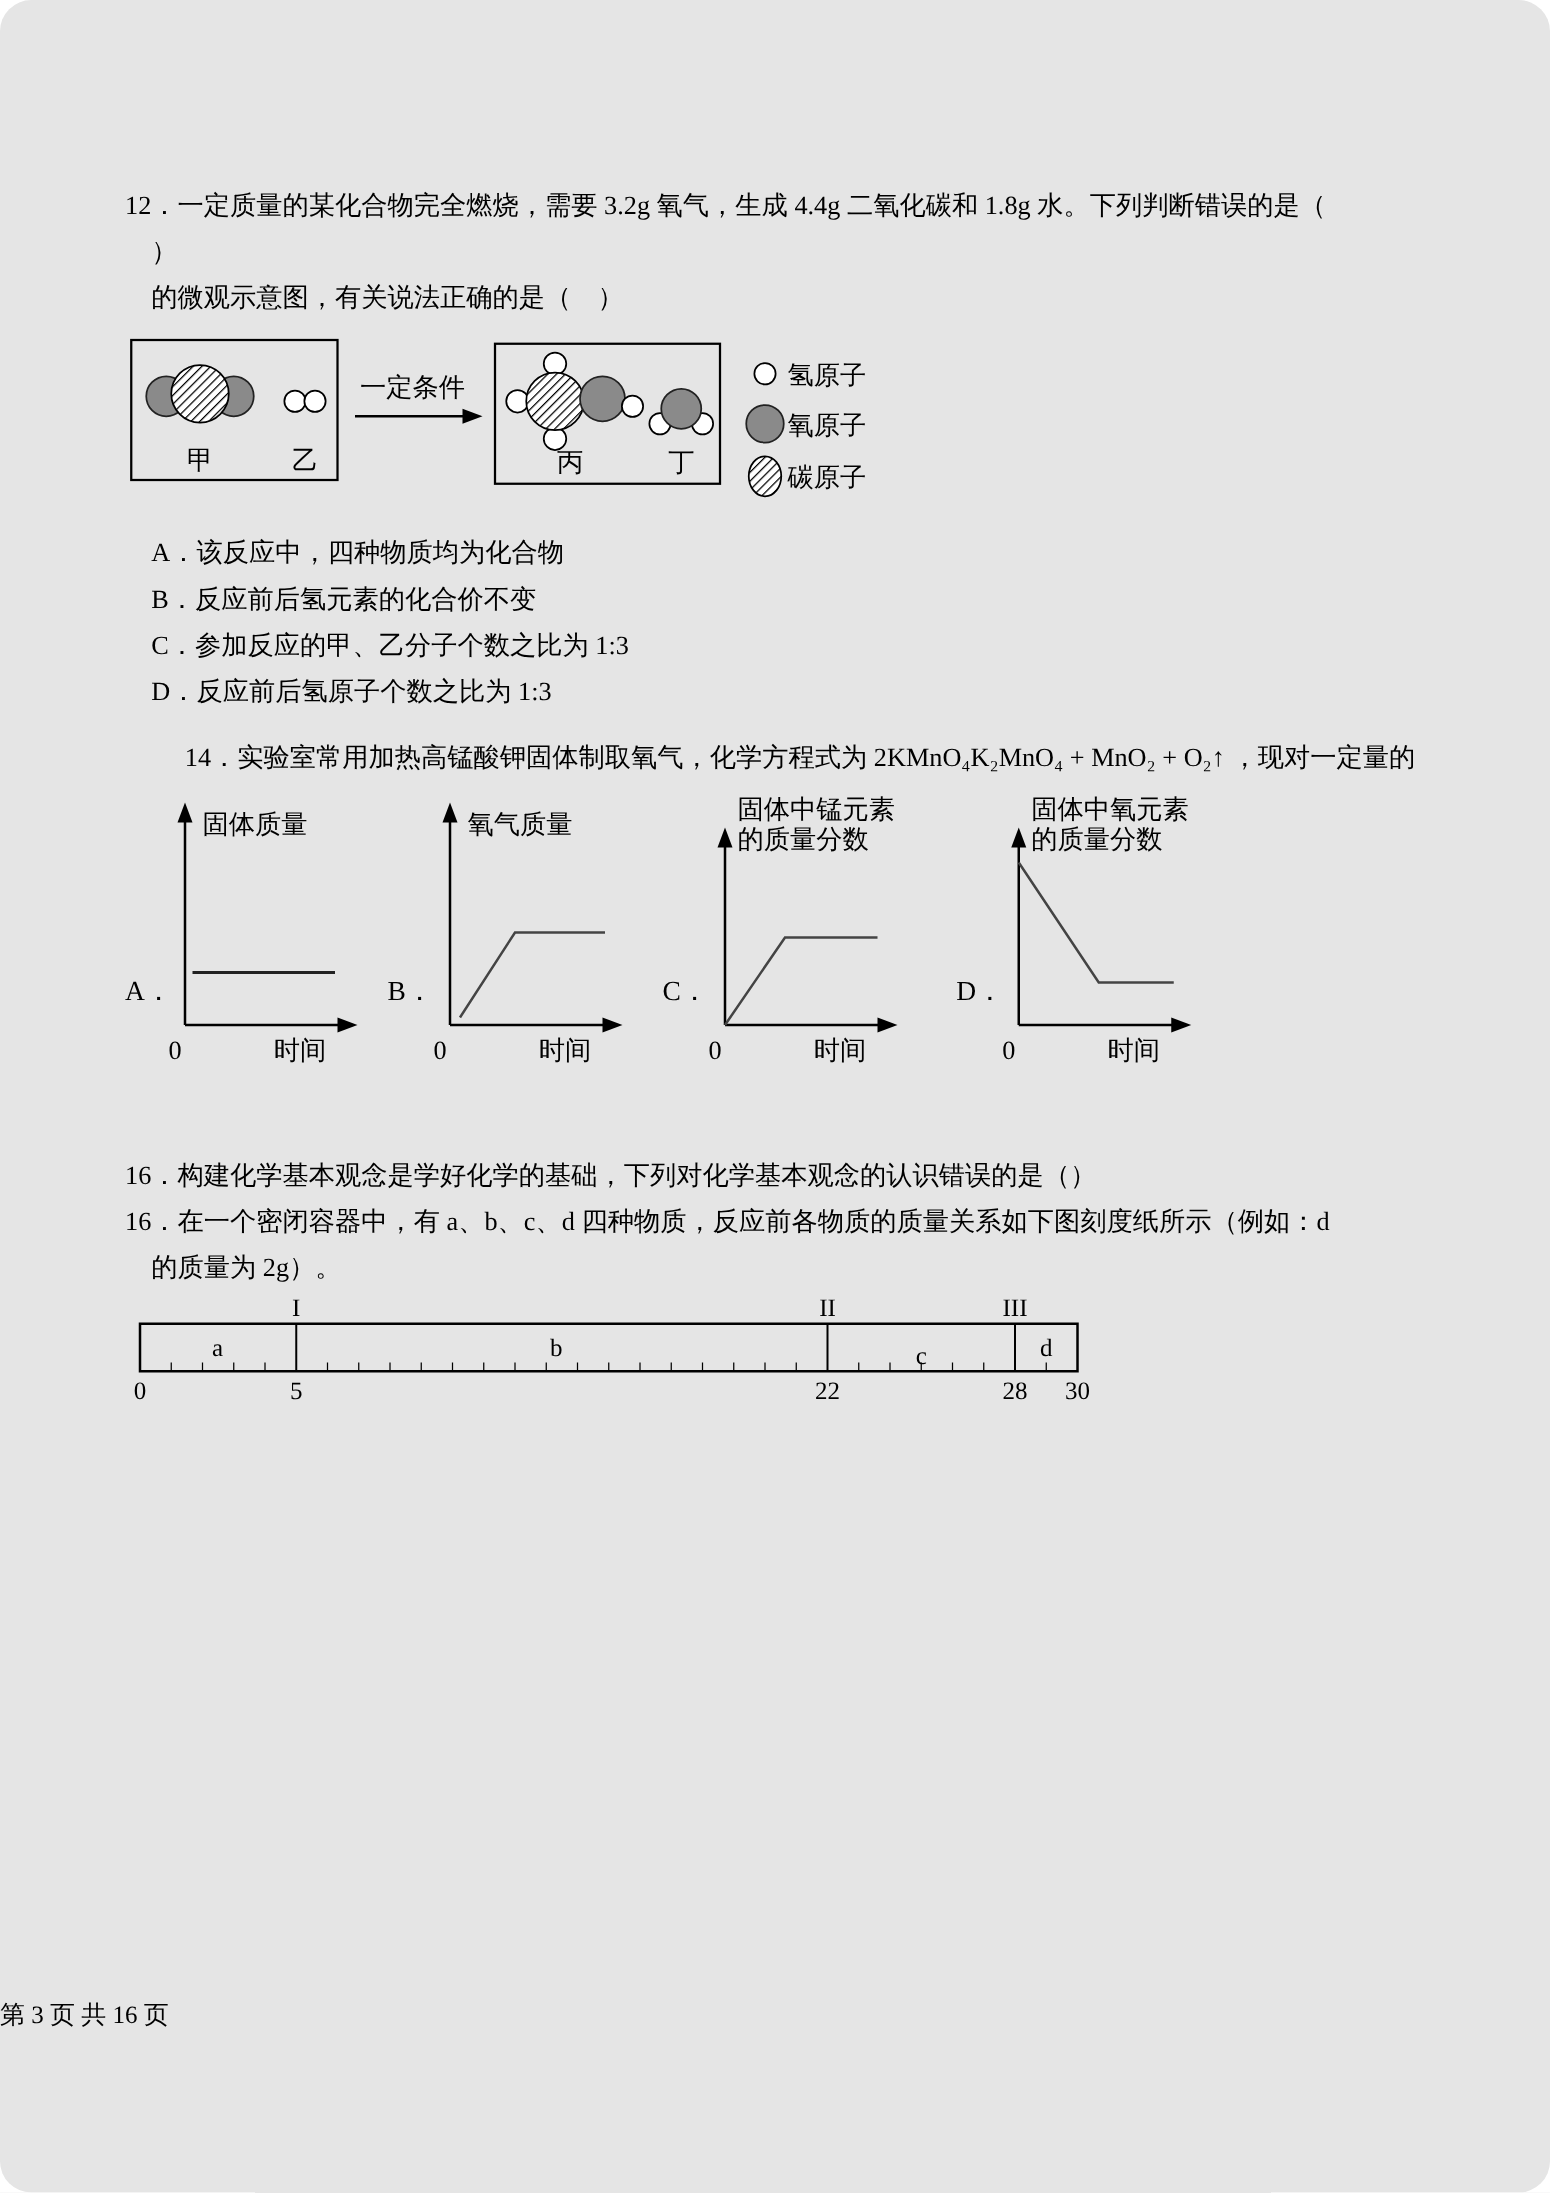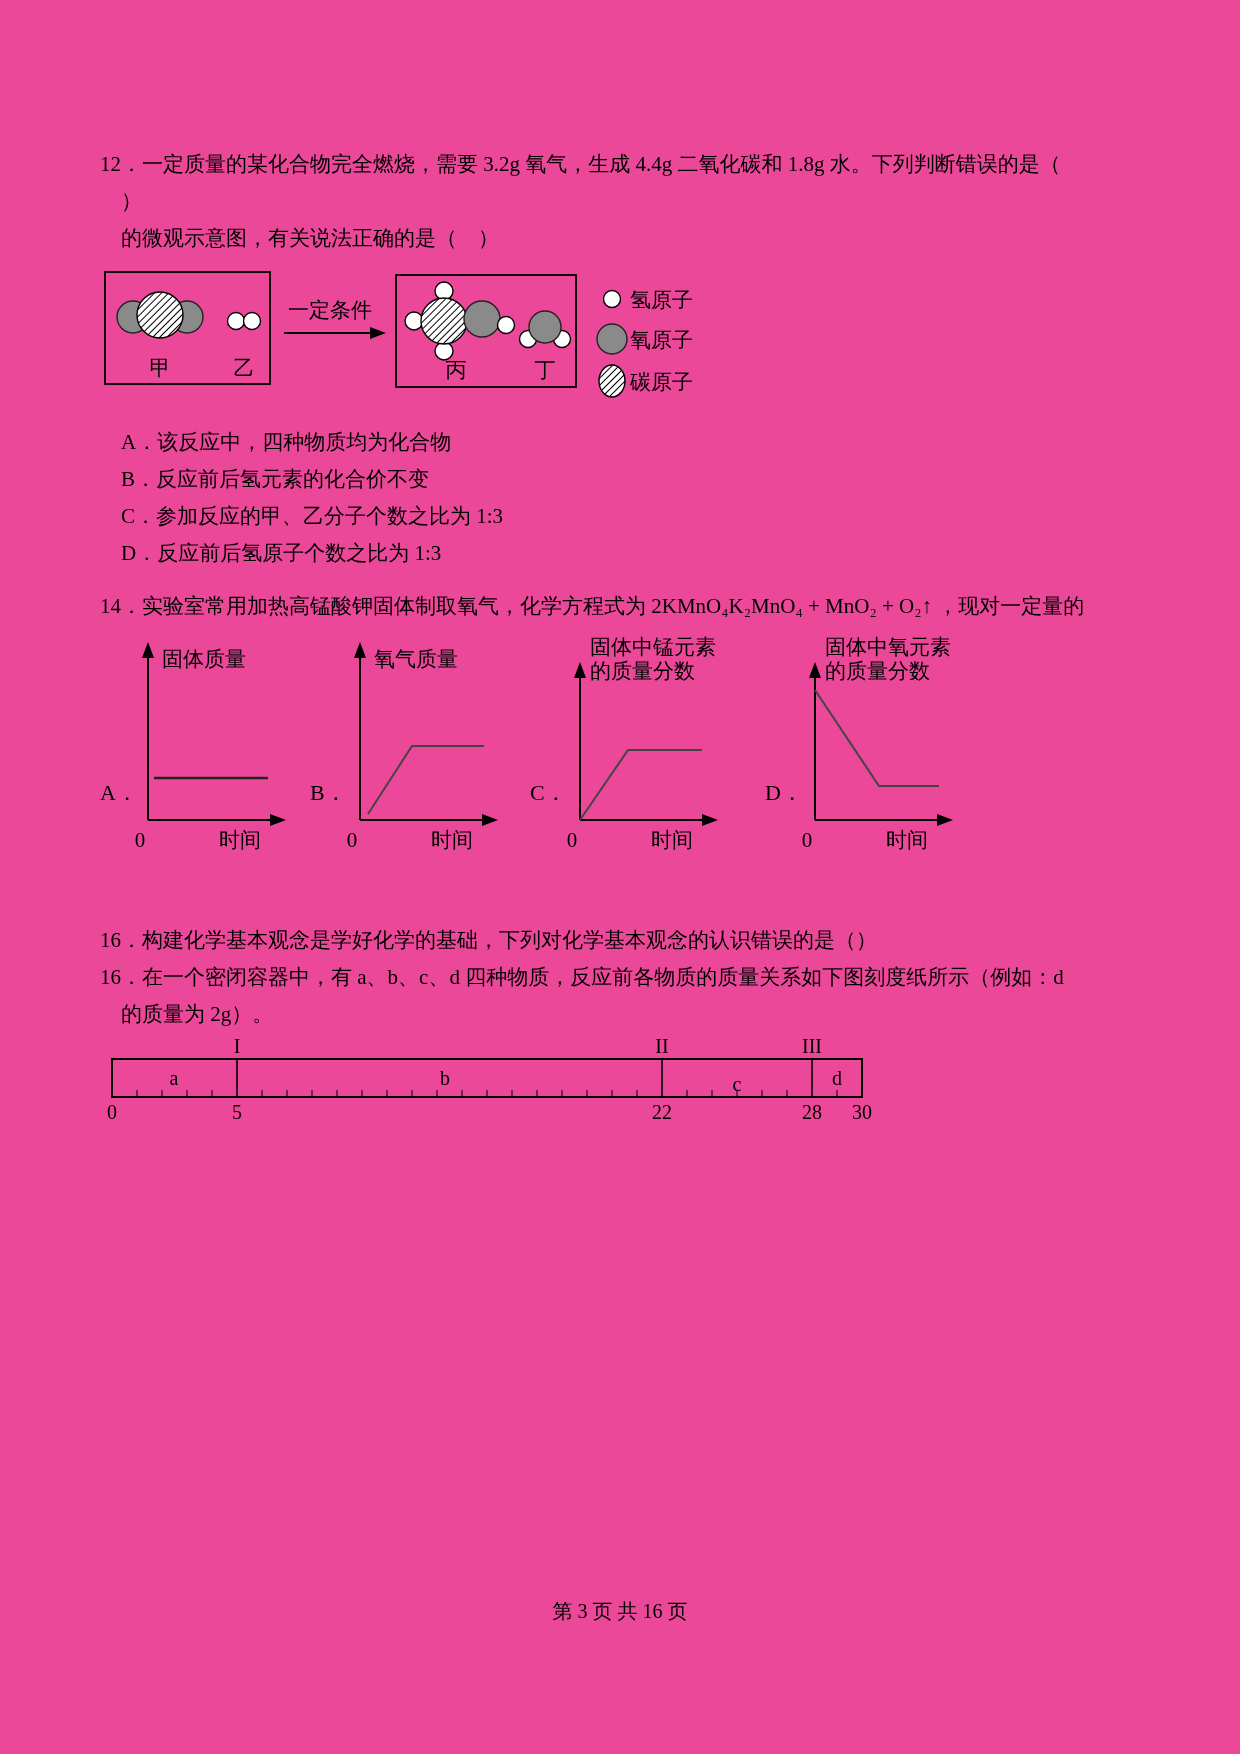--- a/index.html
+++ b/index.html
@@ -1,33 +1,34 @@
 <!DOCTYPE html>
 <html><head>
 <meta charset="utf-8">
 <style>
   html,body { margin:0; padding:0; background:#ffffff; }
   .page {
-    position:relative; width:1240px; height:1754px; background:#ec4899;
+    position:relative; width:1240px; height:1754px; background:#e5e5e5;
     color:#000; font-family:"Liberation Serif","DejaVu Serif",serif;
     overflow:hidden;
+    border-radius:25px;
   }
   .content { position:absolute; left:100px; top:146px; width:1080px; }
   .line { font-size:21px; line-height:37px; white-space:nowrap; }
   .cont { padding-left:21px; }
   .opts .line { padding-left:21px; }
-  .q14 .line { line-height:44px; }
+  .q14 .line { line-height:44px;text-align:center; }
   .q14 { margin-top:12px; }
   .q15 { margin-top:44px; }
   .mol-diagram { margin-top:12px; margin-bottom:10px; height:145px; }
   .graphs { position:relative; height:250px; }
   .graph-letter { position:absolute; top:150px; font-size:22px; white-space:nowrap; }
   .gsvg { position:absolute; top:0; }
   .ruler-wrap { margin-top:2px; height:100px; }
-  .footer { position:absolute; top:1598px; left:0; width:1240px; text-align:center; font-size:20px; }
+  .footer { position:absolute; top:1598px; left:0; width:1240px; font-size:20px; }
   svg { display:block; }
   svg text { font-family:"Liberation Serif","DejaVu Serif",serif; fill:#000; }
 </style>
 </head>
 <body>
 
 <div class="page">
   <div class="content">
 
     <div>

